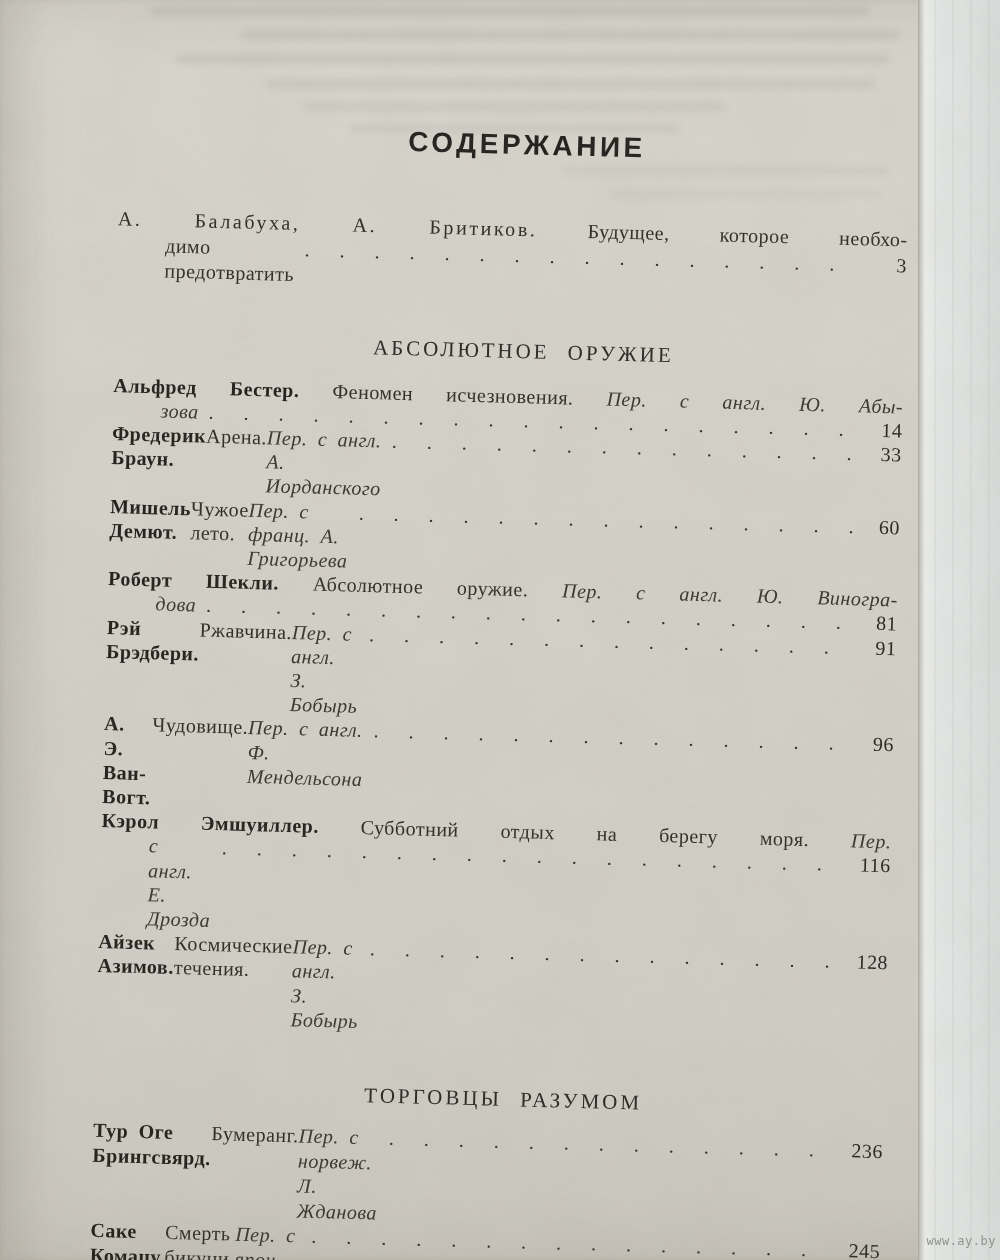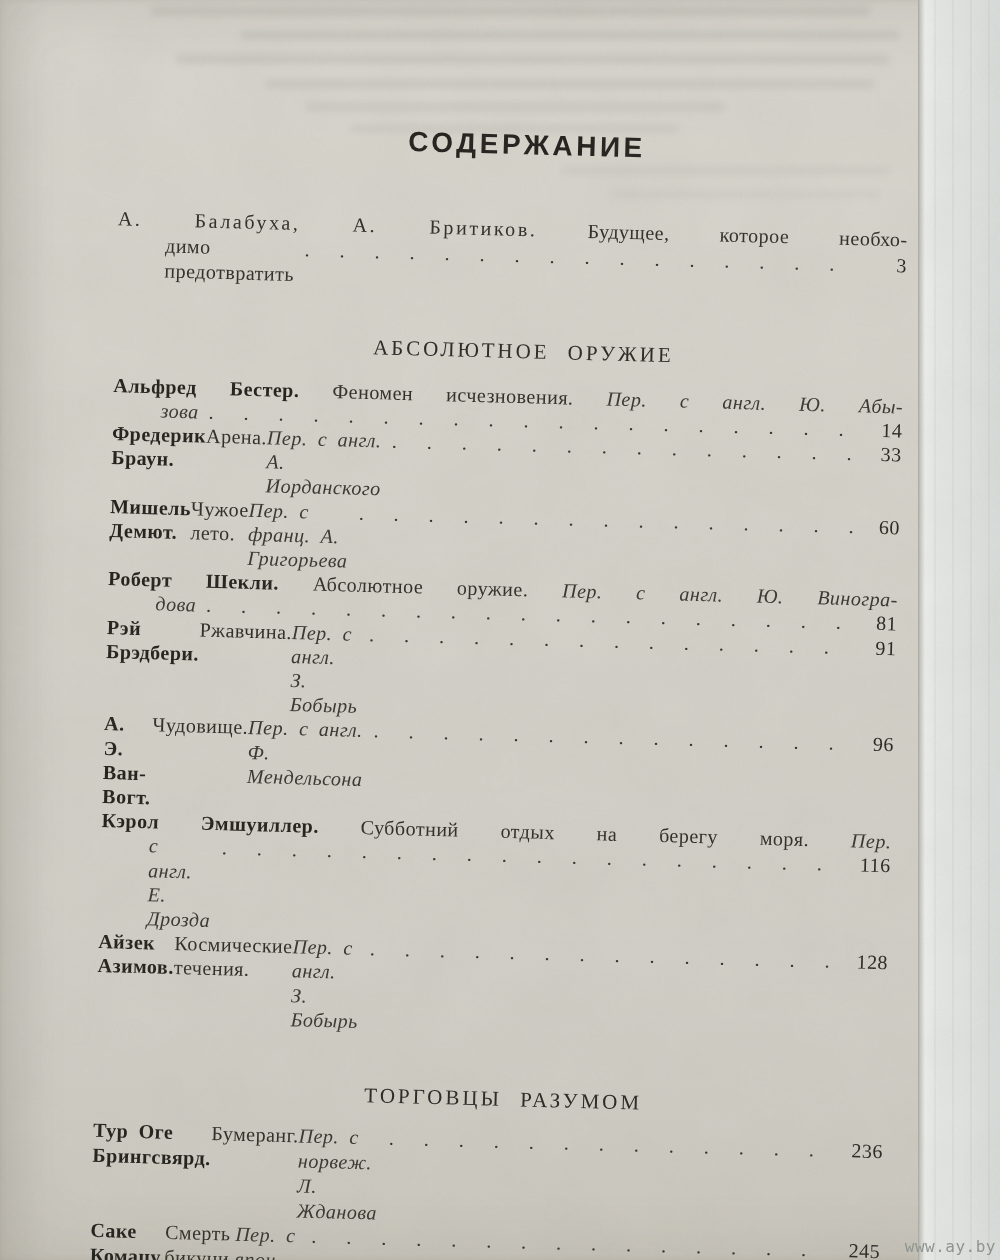--- a/index.html
+++ b/index.html
@@ -33,23 +33,23 @@
         padding:0 4px 0 10px;color:#2f2d26;min-width:10px;}
   .page{flex:0 0 46px;text-align:right;color:#24221d;}
   .sec-0{margin-top:55px;} .sec-0 .row{line-height:25.5px;}
   .sec-1 .heading{margin-top:44px;margin-bottom:20px;} .sec-1 .row{line-height:24.2px;}
   .sec-2 .heading{margin-top:49px;margin-bottom:17px;} .sec-2 .row{line-height:25.1px;}
   
   #edge-strip{position:absolute;top:0;right:0;width:82px;height:1260px;z-index:3;
     background:
       repeating-linear-gradient(90deg, rgba(0,0,0,0) 0 16px, rgba(150,155,150,.10) 16px 18px),
       linear-gradient(90deg, #a9a79f 0px, #c6c7c1 2px, #eef0ee 7px, var(--edge,#e6e9e7) 20px, #e2e5e3 55%, #dadddb 100%);}
-  #watermark{position:absolute;right:4px;bottom:4px;z-index:6;
+  #watermark{position:absolute;right:4px;bottom:12px;z-index:6;
     font-family:"DejaVu Sans Mono","Liberation Mono",monospace;
-    font-size:16px;letter-spacing:.5px;color:var(--wm,#8f948f);}
+    font-size:12px;letter-spacing:.5px;color:var(--wm,#8f948f);}
   #grain{position:absolute;inset:0;z-index:4;pointer-events:none;}
 </style>
 </head>
 <body>
 
 <div id="page">
   <div id="paper">
 
     <div>
       <div class="ghost" style="top:6px;left:150px;width:720px;height:10px;opacity:.13"></div>

